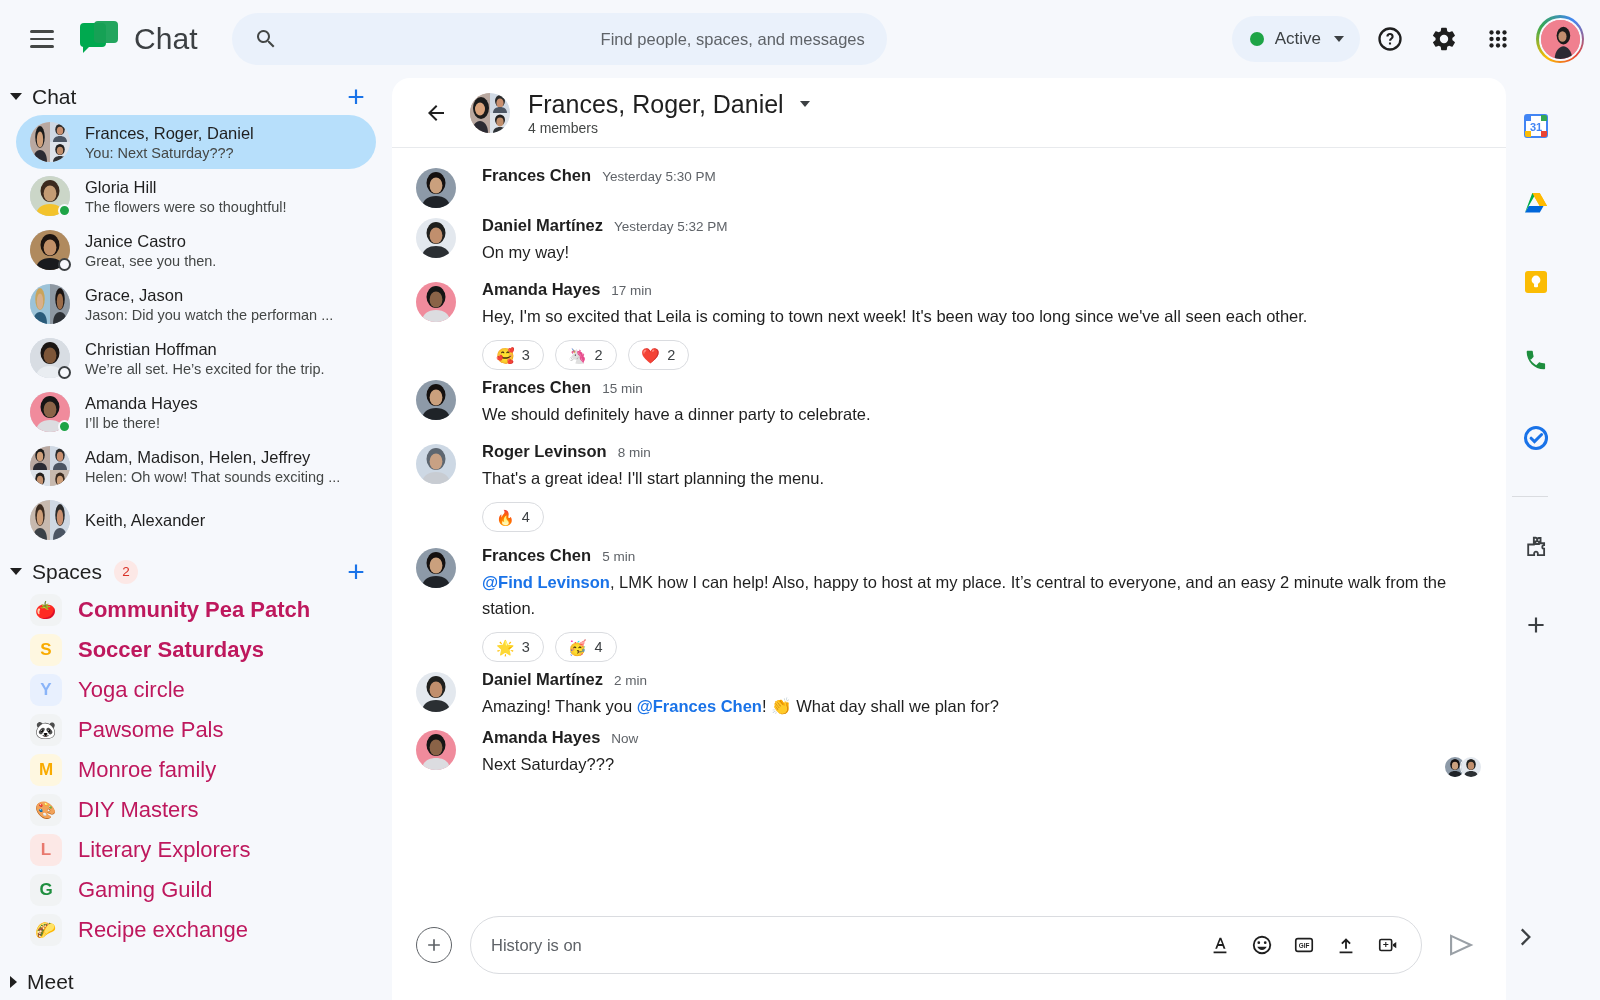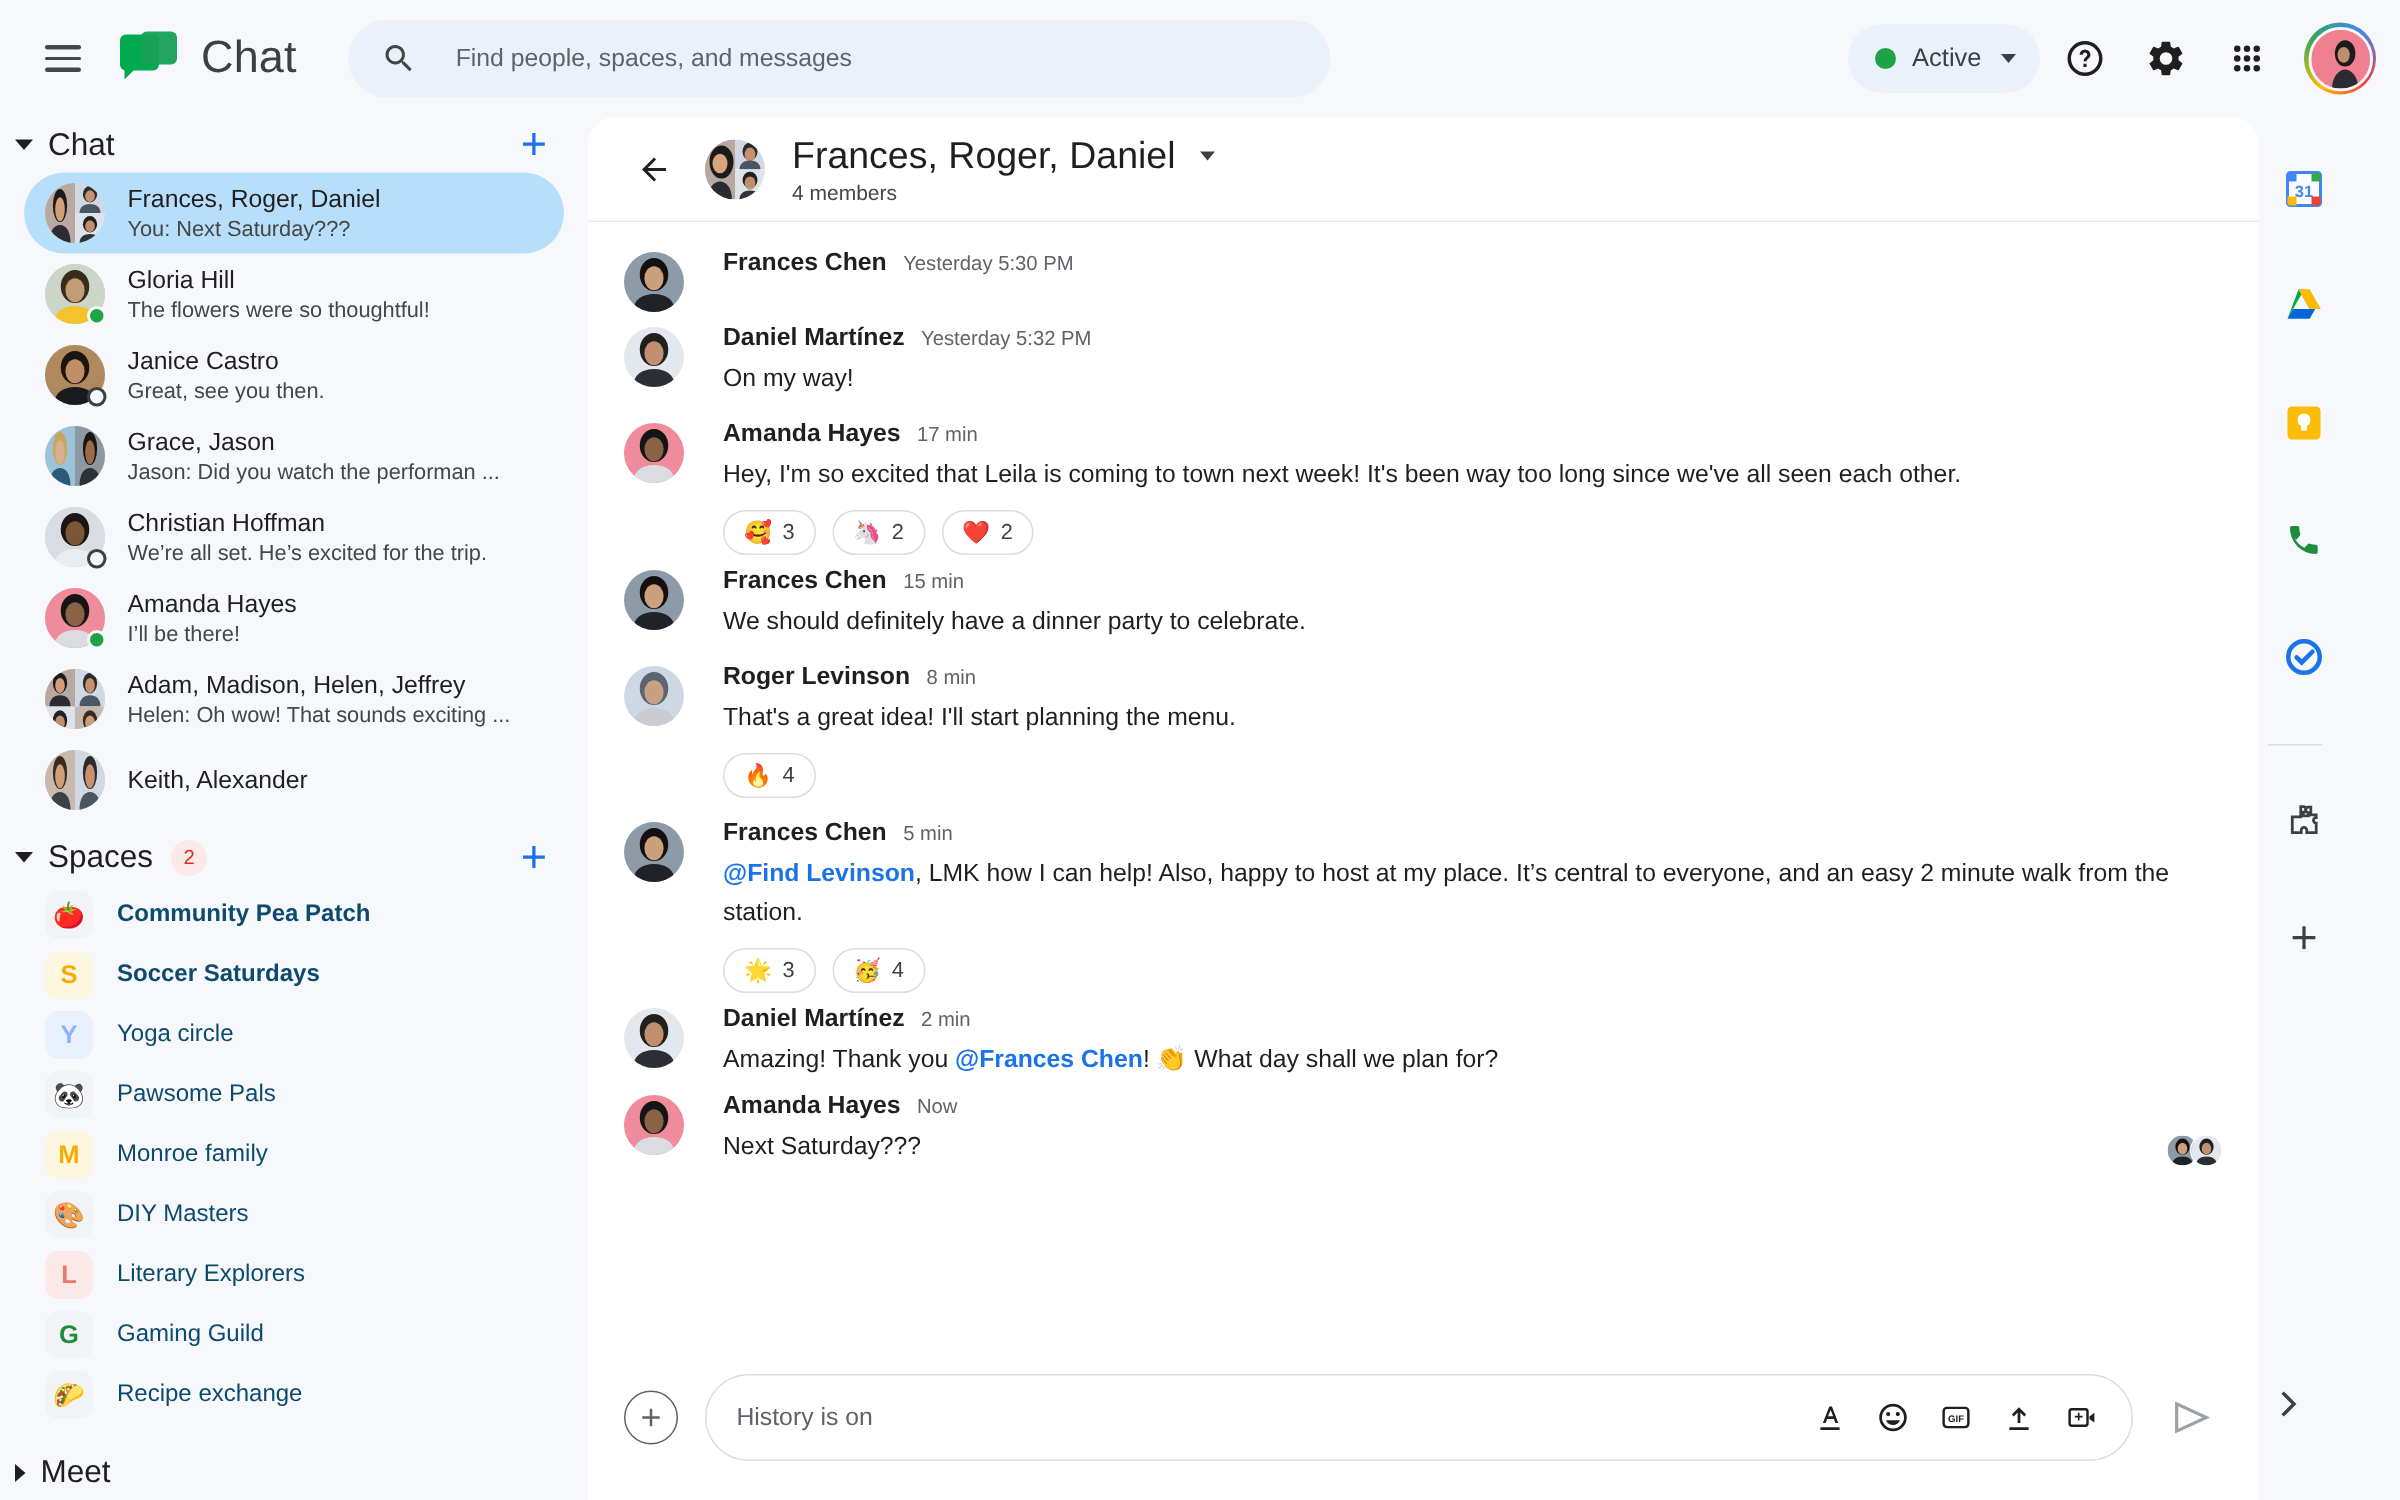--- a/index.html
+++ b/index.html
@@ -24,21 +24,21 @@
       border-left: 8px solid #00a94f; border-bottom: 8px solid transparent; }
   .chat-logo .b2 { position: absolute; left: 14px; top: 0; width: 24px; height: 22px;
       background: #17a055; border-radius: 4px; opacity: .95; }
   .brand-title { font-size: 30px; color: #3c4043; letter-spacing: .1px; }
 
   .searchwrap { flex: 0 0 auto; margin-left: 34px; }
   .searchbox { width: 655px; height: 52px; background: #eaf1fb; border-radius: 28px;
                display: flex; align-items: center; padding: 0 22px; cursor: text; }
   .searchbox .magn { flex: 0 0 24px; height: 24px; margin-right: 26px; }
   .searchbox input { border: none; outline: none; background: transparent; font-size: 16.5px;
-               color: #444746; width: 100%; font-family: "Liberation Sans", sans-serif; }
+               color: #444746; width: 100%; font-family: "Liberation Sans", sans-serif; text-align: right; }
   .searchbox input::placeholder { color: #5f6368; }
 
   .topright { margin-left: auto; display: flex; align-items: center; gap: 6px; padding-right: 16px; }
   .status-chip { display: flex; align-items: center; gap: 11px; height: 46px; padding: 0 16px 0 18px;
         background: #eaf1fb; border-radius: 24px; cursor: pointer; }
   .status-dot { width: 14px; height: 14px; border-radius: 50%; background: #1ea446; }
   .status-chip .lbl { font-size: 17px; color: #3c4043; }
   .chev { width: 0; height: 0; border-left: 5.5px solid transparent; border-right: 5.5px solid transparent;
       border-top: 6px solid #3c4043; margin-left: 2px; }
   .icon-btn { width: 48px; height: 48px; border-radius: 50%; display: flex; align-items: center;
@@ -81,21 +81,21 @@
       border: 2.2px solid #f6f8fc; }
   .presence.on { background: #1ea446; }
   .presence.off { background: #f6f8fc; border-color: #3c4043; }
   .avwrap { position: relative; width: 40px; height: 40px; flex: 0 0 40px; }
 
   .spaces-wrap { padding: 0 16px; }
   .space { display: flex; align-items: center; gap: 16px; height: 40px; padding: 0 14px;
       border-radius: 24px; cursor: pointer; }
   .sp-icon { width: 32px; height: 32px; border-radius: 9px; display: flex; align-items: center;
       justify-content: center; font-size: 17px; flex: 0 0 32px; }
-  .sp-label { font-size: 16px; color: #0c4a6e; }
+  .sp-label { font-size: 22px; color: #be185d; }
   .sp-label.bold { font-weight: bold; }
 
   
   .mainwrap { flex: 1 1 auto; min-width: 0; padding: 0 0 0 0; display: flex; }
   .panel { flex: 1 1 auto; background: #fff; border-radius: 18px 18px 0 0; margin: 0 6px 0 0;
       display: flex; flex-direction: column; min-width: 0; overflow: hidden; }
   .conv-head { height: 70px; flex: 0 0 70px; display: flex; align-items: center; padding: 0 24px;
       border-bottom: 1px solid #e8eaed; }
   .back-arrow { width: 40px; height: 40px; display: flex; align-items: center; justify-content: center;
       cursor: pointer; margin-right: 14px; }

